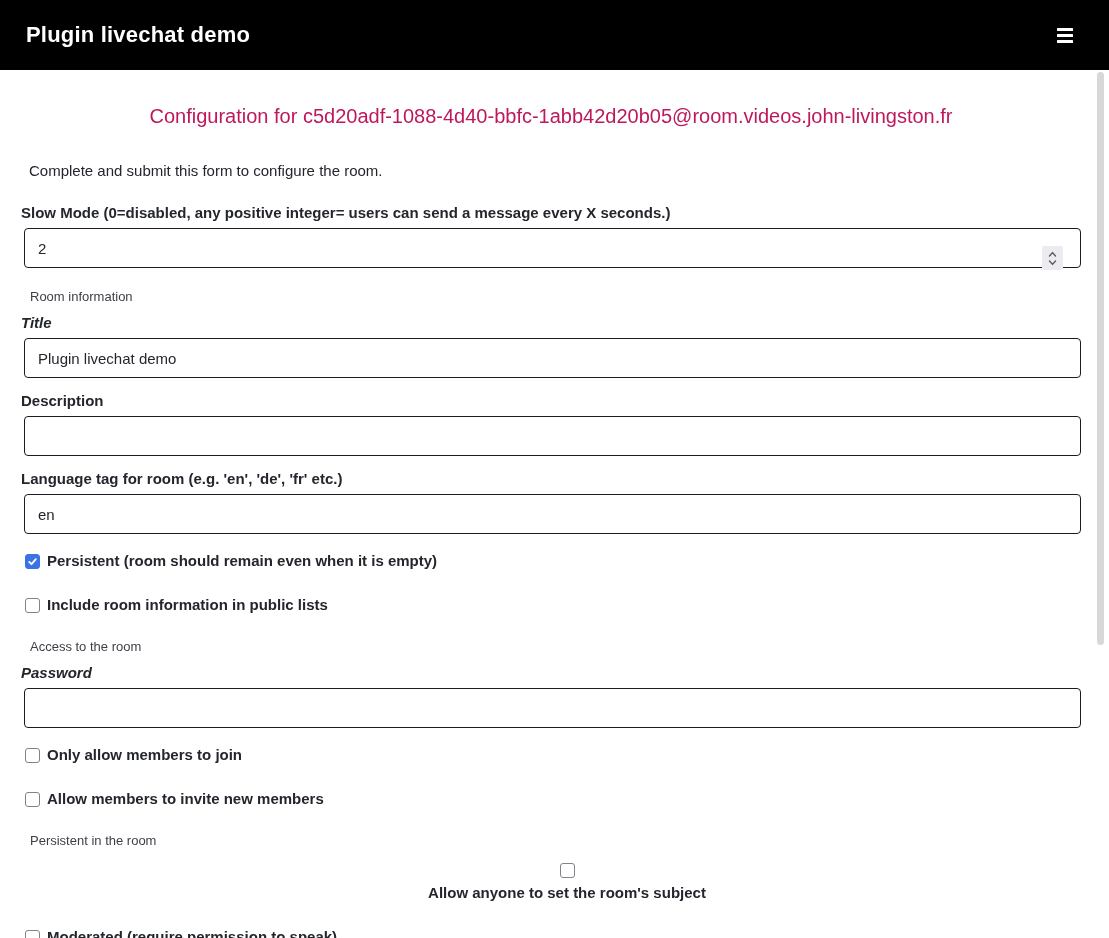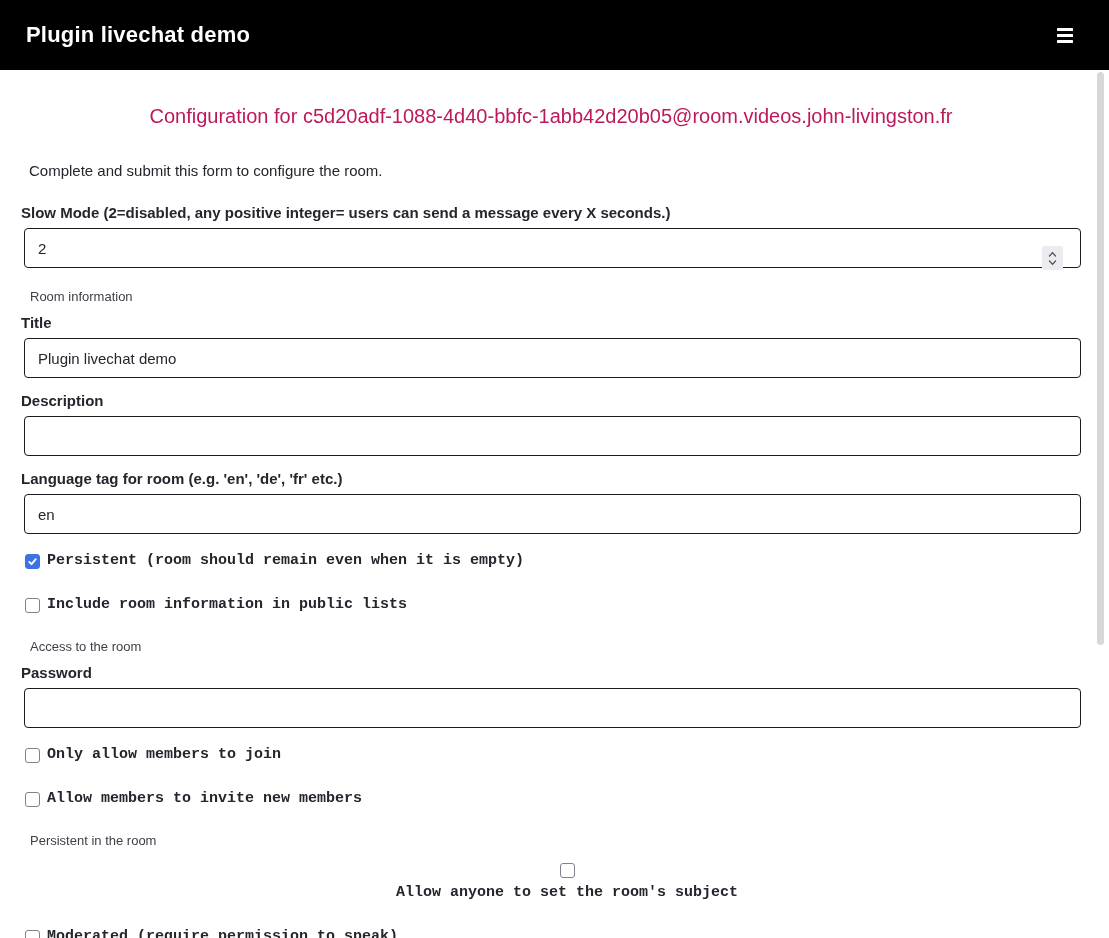--- a/index.html
+++ b/index.html
@@ -30,21 +30,21 @@
   .page-heading{
     font-weight:400;font-size:20px;line-height:23px;color:#be185d;
     text-align:center;margin:35px 0 0 0;width:1060px;
   }
   .intro{margin:34px 0 0 8px;font-size:15px;line-height:17px;}
   .field-label{
     display:block;font-weight:700;font-size:15px;line-height:15px;
     margin:15px 0 0 0;color:#24262d;
   }
   .field-label.mt-26{margin-top:26px;}
-  .field-label.mt-9{margin-top:9px;}
+  .field-label.mt-9{margin-top:9px;font-style:italic;}
   .legend{
     margin:25px 16px 0 9px;font-size:13px;line-height:18px;font-weight:400;color:#3c3f46;
   }
   .legend.mt-20{margin-top:20px;}
   .text-input{
     display:block;margin:8px 0 0 3px;width:1057px;height:40px;box-sizing:border-box;
     border:1px solid #1b1c21;border-radius:4px;background:#ffffff;
     padding:0 34px 0 13px;font-size:15px;color:#24262d;
     font-family:"Liberation Sans", sans-serif;outline:none;
   }
@@ -63,21 +63,21 @@
   .checkbox-row.mt-13{margin-top:13px;flex-direction:column;}
   .cb{position:absolute;opacity:0;width:15px;height:15px;margin:0;cursor:pointer;}
   .box{
     width:15px;height:15px;box-sizing:border-box;flex:none;
     border:1.6px solid #82828e;border-radius:3px;background:#ffffff;
     display:flex;align-items:center;justify-content:center;
   }
   .cb:checked + .box{background:#3b73e5;border-color:#3b73e5;}
   .box .check{display:none;}
   .cb:checked + .box .check{display:block;}
-  .cb-label{font-weight:700;font-size:15px;line-height:16px;color:#24262d;font-family:Liberation Mono, monospace;}
+  .cb-label{font-weight:700;font-size:15px;line-height:16px;color:#24262d;}
   
   .scroll-thumb{
     position:absolute;top:72px;right:5px;width:7px;height:573px;
     background:#d8d8da;border-radius:3.5px;
   }
 </style>
 </head>
 <body>
 
 <header class="topbar">
@@ -86,21 +86,21 @@
     <span></span>
     <span></span>
     <span></span>
   </button>
 </header>
 
 <main class="main">
   <h2 class="page-heading">Configuration for c5d20adf-1088-4d40-bbfc-1abb42d20b05@room.videos.john-livingston.fr</h2>
   <p class="intro">Complete and submit this form to configure the room.</p>
 
-  <label class="field-label mt-26">Slow Mode (2=disabled, any positive integer= users can send a message every X seconds.)</label>
+  <label class="field-label mt-26">Slow Mode (0=disabled, any positive integer= users can send a message every X seconds.)</label>
   <div class="num-wrap">
     <input class="text-input" type="text" value="2" style="">
     <span class="spinner">
       <svg width="9" height="17" viewBox="0 0 9 17">
         <path d="M1.5 6 L4.5 2.6 L7.5 6" stroke="#565a63" stroke-width="1.4" fill="none" stroke-linecap="round" stroke-linejoin="round"></path>
         <path d="M1.5 11 L4.5 14.4 L7.5 11" stroke="#565a63" stroke-width="1.4" fill="none" stroke-linecap="round" stroke-linejoin="round"></path>
       </svg>
     </span>
   </div>
 

